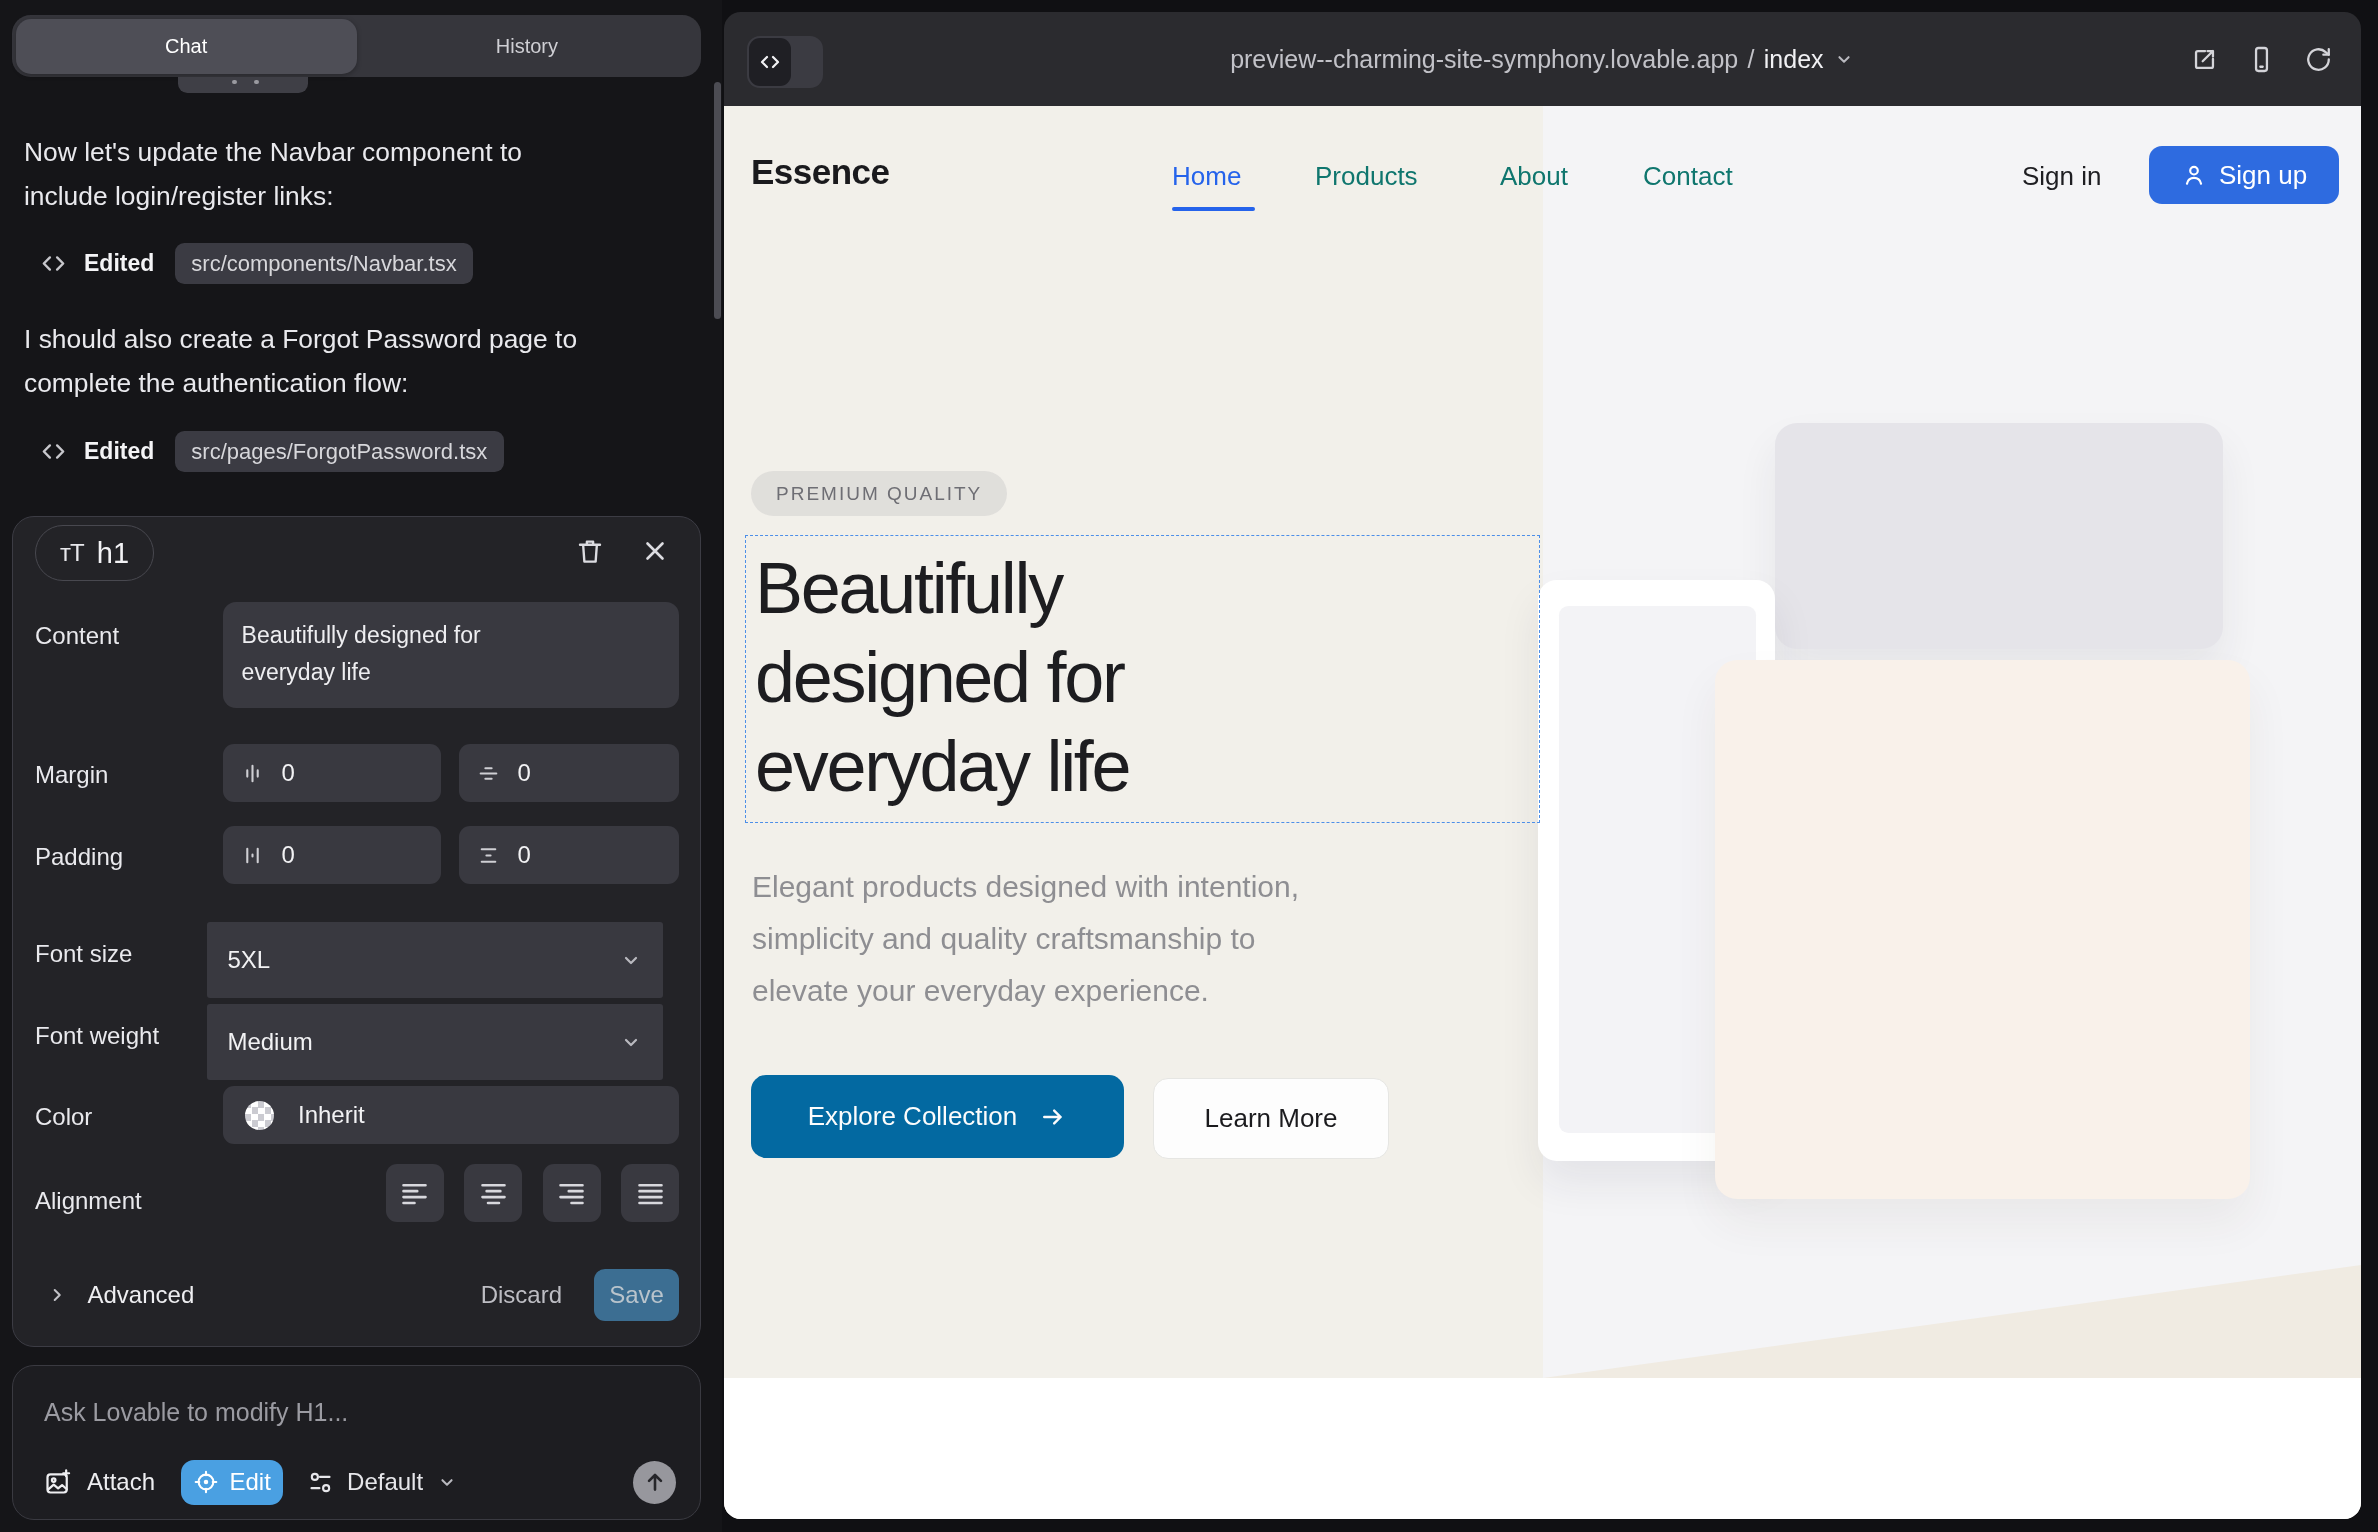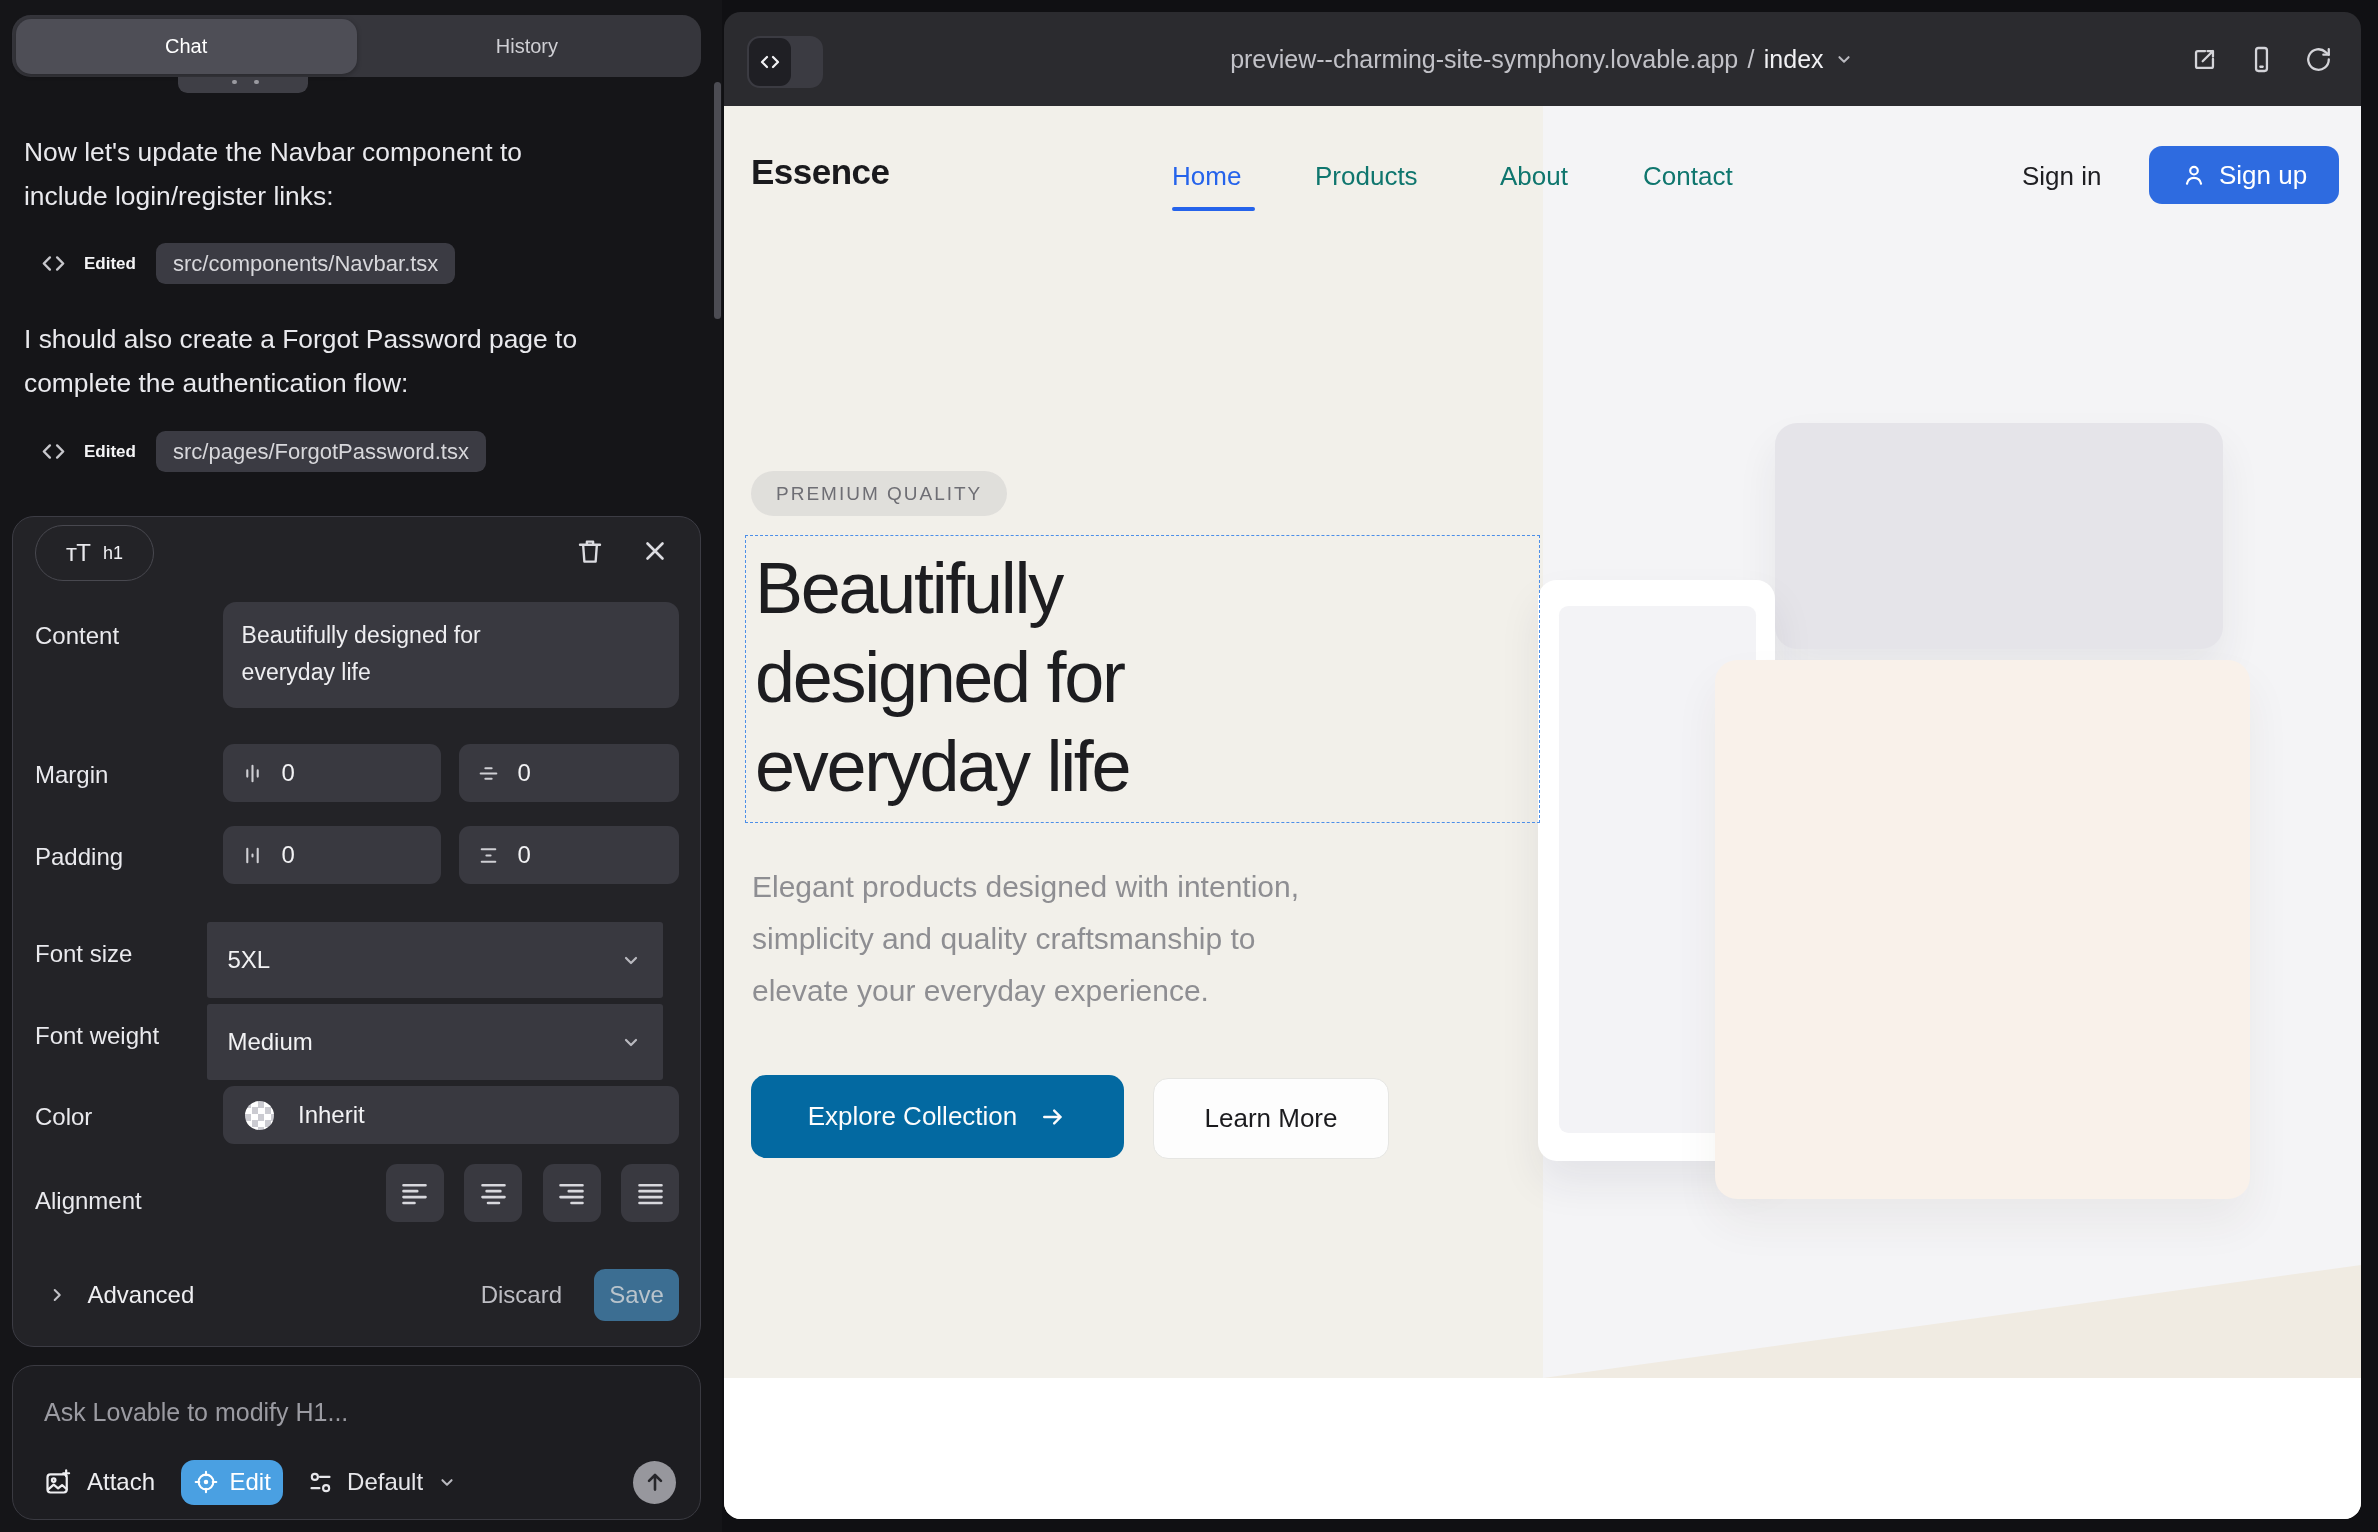--- a/index.html
+++ b/index.html
@@ -26,33 +26,33 @@
                   border-radius:0 0 9.3px 9.3px; }
   .partial-chip::before { content:""; position:absolute; left:54px; top:2.8px; width:4.6px; height:4.6px;
                   border-radius:50%; background:#9a9aa0; box-shadow:22px 0 0 #9a9aa0; }
 
   .chat-msg { left:24px; width:668px; font-size:26.4px; line-height:44px; color:#e9e9ed; }
   .msg1 { top:130px; } .msg2 { top:317px; }
 
   .edited-row { left:39px; height:41px; display:flex; align-items:center; }
   .edited-row-1 { top:243px; } .edited-row-2 { top:431px; }
   .edited-row .code-ic { color:#c7c7cc; margin-right:16px; }
-  .edited-label { font-size:17px; font-weight:700; color:#f4f4f6; margin-right:20.4px; }
+  .edited-label { font-size:23px; font-weight:700; color:#f4f4f6; margin-right:20.4px; }
   .file-chip { height:41px; display:flex; align-items:center; padding:0 16.7px; background:#3b3b43;
                border-radius:9.3px; font-size:22px; color:#d7d7db; cursor:pointer; }
 
   .scroll-thumb { left:714px; top:82px; width:6.5px; height:237px; background:#4c4c53; border-radius:3.7px; }
 
   
   .panel { left:12px; top:516px; width:689px; height:831px; background:#232327;
            border:1.4px solid #3c3c44; border-radius:22px; }
   .tag-badge { left:22px; top:8.3px; width:119px; height:56px; border:1.4px solid #48484f;
                border-radius:28px; display:flex; align-items:center; justify-content:center; gap:13px; }
   .tag-badge .type-glyph { font-size:24px; color:#e8e8ec; letter-spacing:-0.9px; }
-  .tag-badge .tag-name { font-size:18px; color:#f2f2f5; }
+  .tag-badge .tag-name { font-size:29px; color:#f2f2f5; }
   .icon-btn { color:#dcdce1; cursor:pointer; }
   .trash-btn { left:562px; top:18.6px; } .close-btn { left:627px; top:18.6px; }
 
   .field-label { left:22px; font-size:24px; color:#e9e9ed; font-weight:500; }
   .lbl-content { top:105px; } .lbl-margin { top:244px; } .lbl-padding { top:326px; }
   .lbl-fontsize { top:423px; } .lbl-fontweight { top:505px; } .lbl-color { top:586px; }
   .lbl-alignment { top:670px; }
 
   .textarea { left:210px; top:85px; width:456px; height:106px; background:#393940; border-radius:13px;
               padding:15px 18.6px; font-size:23px; line-height:37px; color:#eeeef1; cursor:text; }

